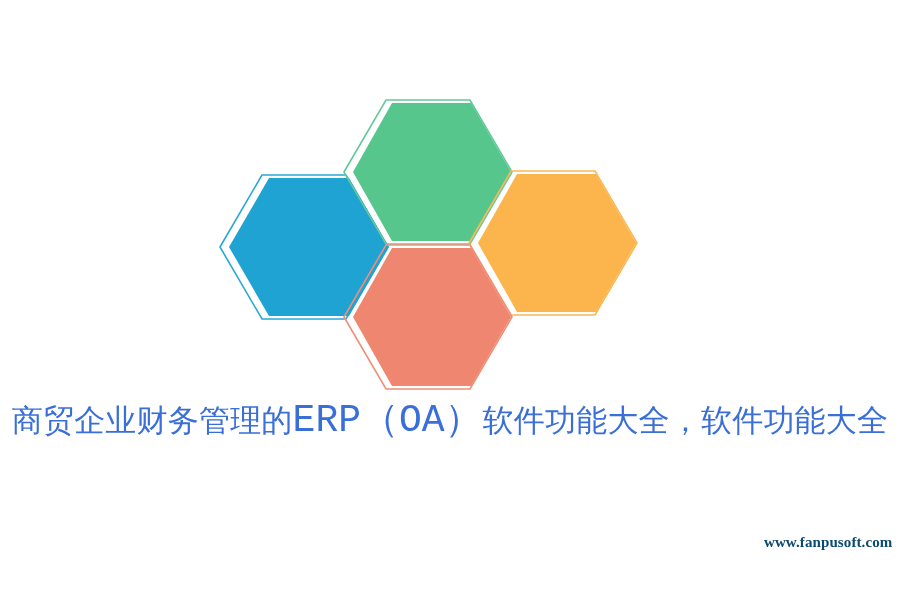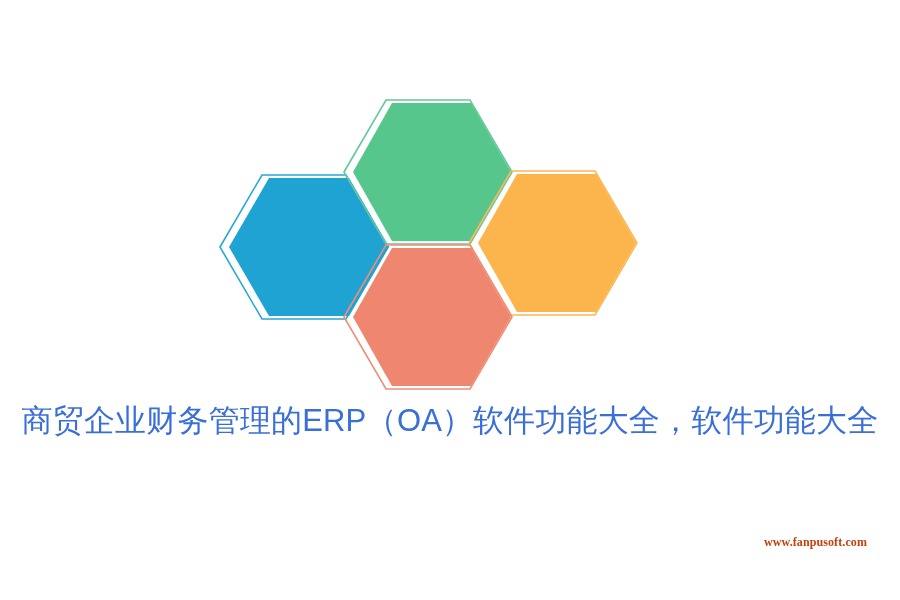--- a/index.html
+++ b/index.html
@@ -47,22 +47,22 @@
     width: 900px;
     text-align: center;
     font-family: "Liberation Sans", "DejaVu Sans", sans-serif;
     font-size: 31px;
     line-height: 46px;
     letter-spacing: 0.2px;
     color: #3a6fd8;
     white-space: nowrap;
   }
   #title .seg-latin {
-    font-family: Liberation Sans, sans-serif;
-    font-size: 31px;
+    font-family: Liberation Mono, monospace;
+    font-size: 38px;
     letter-spacing: 0px;
   }
 
   
   #logo {
     position: absolute;
     left: 764px;
     top: 533px;
     width: 124px;
     height: 52px;
@@ -87,23 +87,23 @@
     font-family: "DejaVu Sans", "Liberation Sans", sans-serif;
     font-size: 21px;
     font-weight: bold;
     color: #8a92ae;
     letter-spacing: 0px;
     line-height: 30px;
     margin-left: 1px;
   }
   #logo-url {
     font-family: "Liberation Serif", "DejaVu Serif", serif;
-    font-size: 12px;
+    font-size: 15px;
     font-weight: bold;
-    color: #c2410c;
+    color: #0c4a6e;
     letter-spacing: 0.1px;
     margin-top: 1px;
     text-align: left;
     line-height: 17px;
   }
 </style>
 </head>
 <body>
 
 <div id="canvas">

